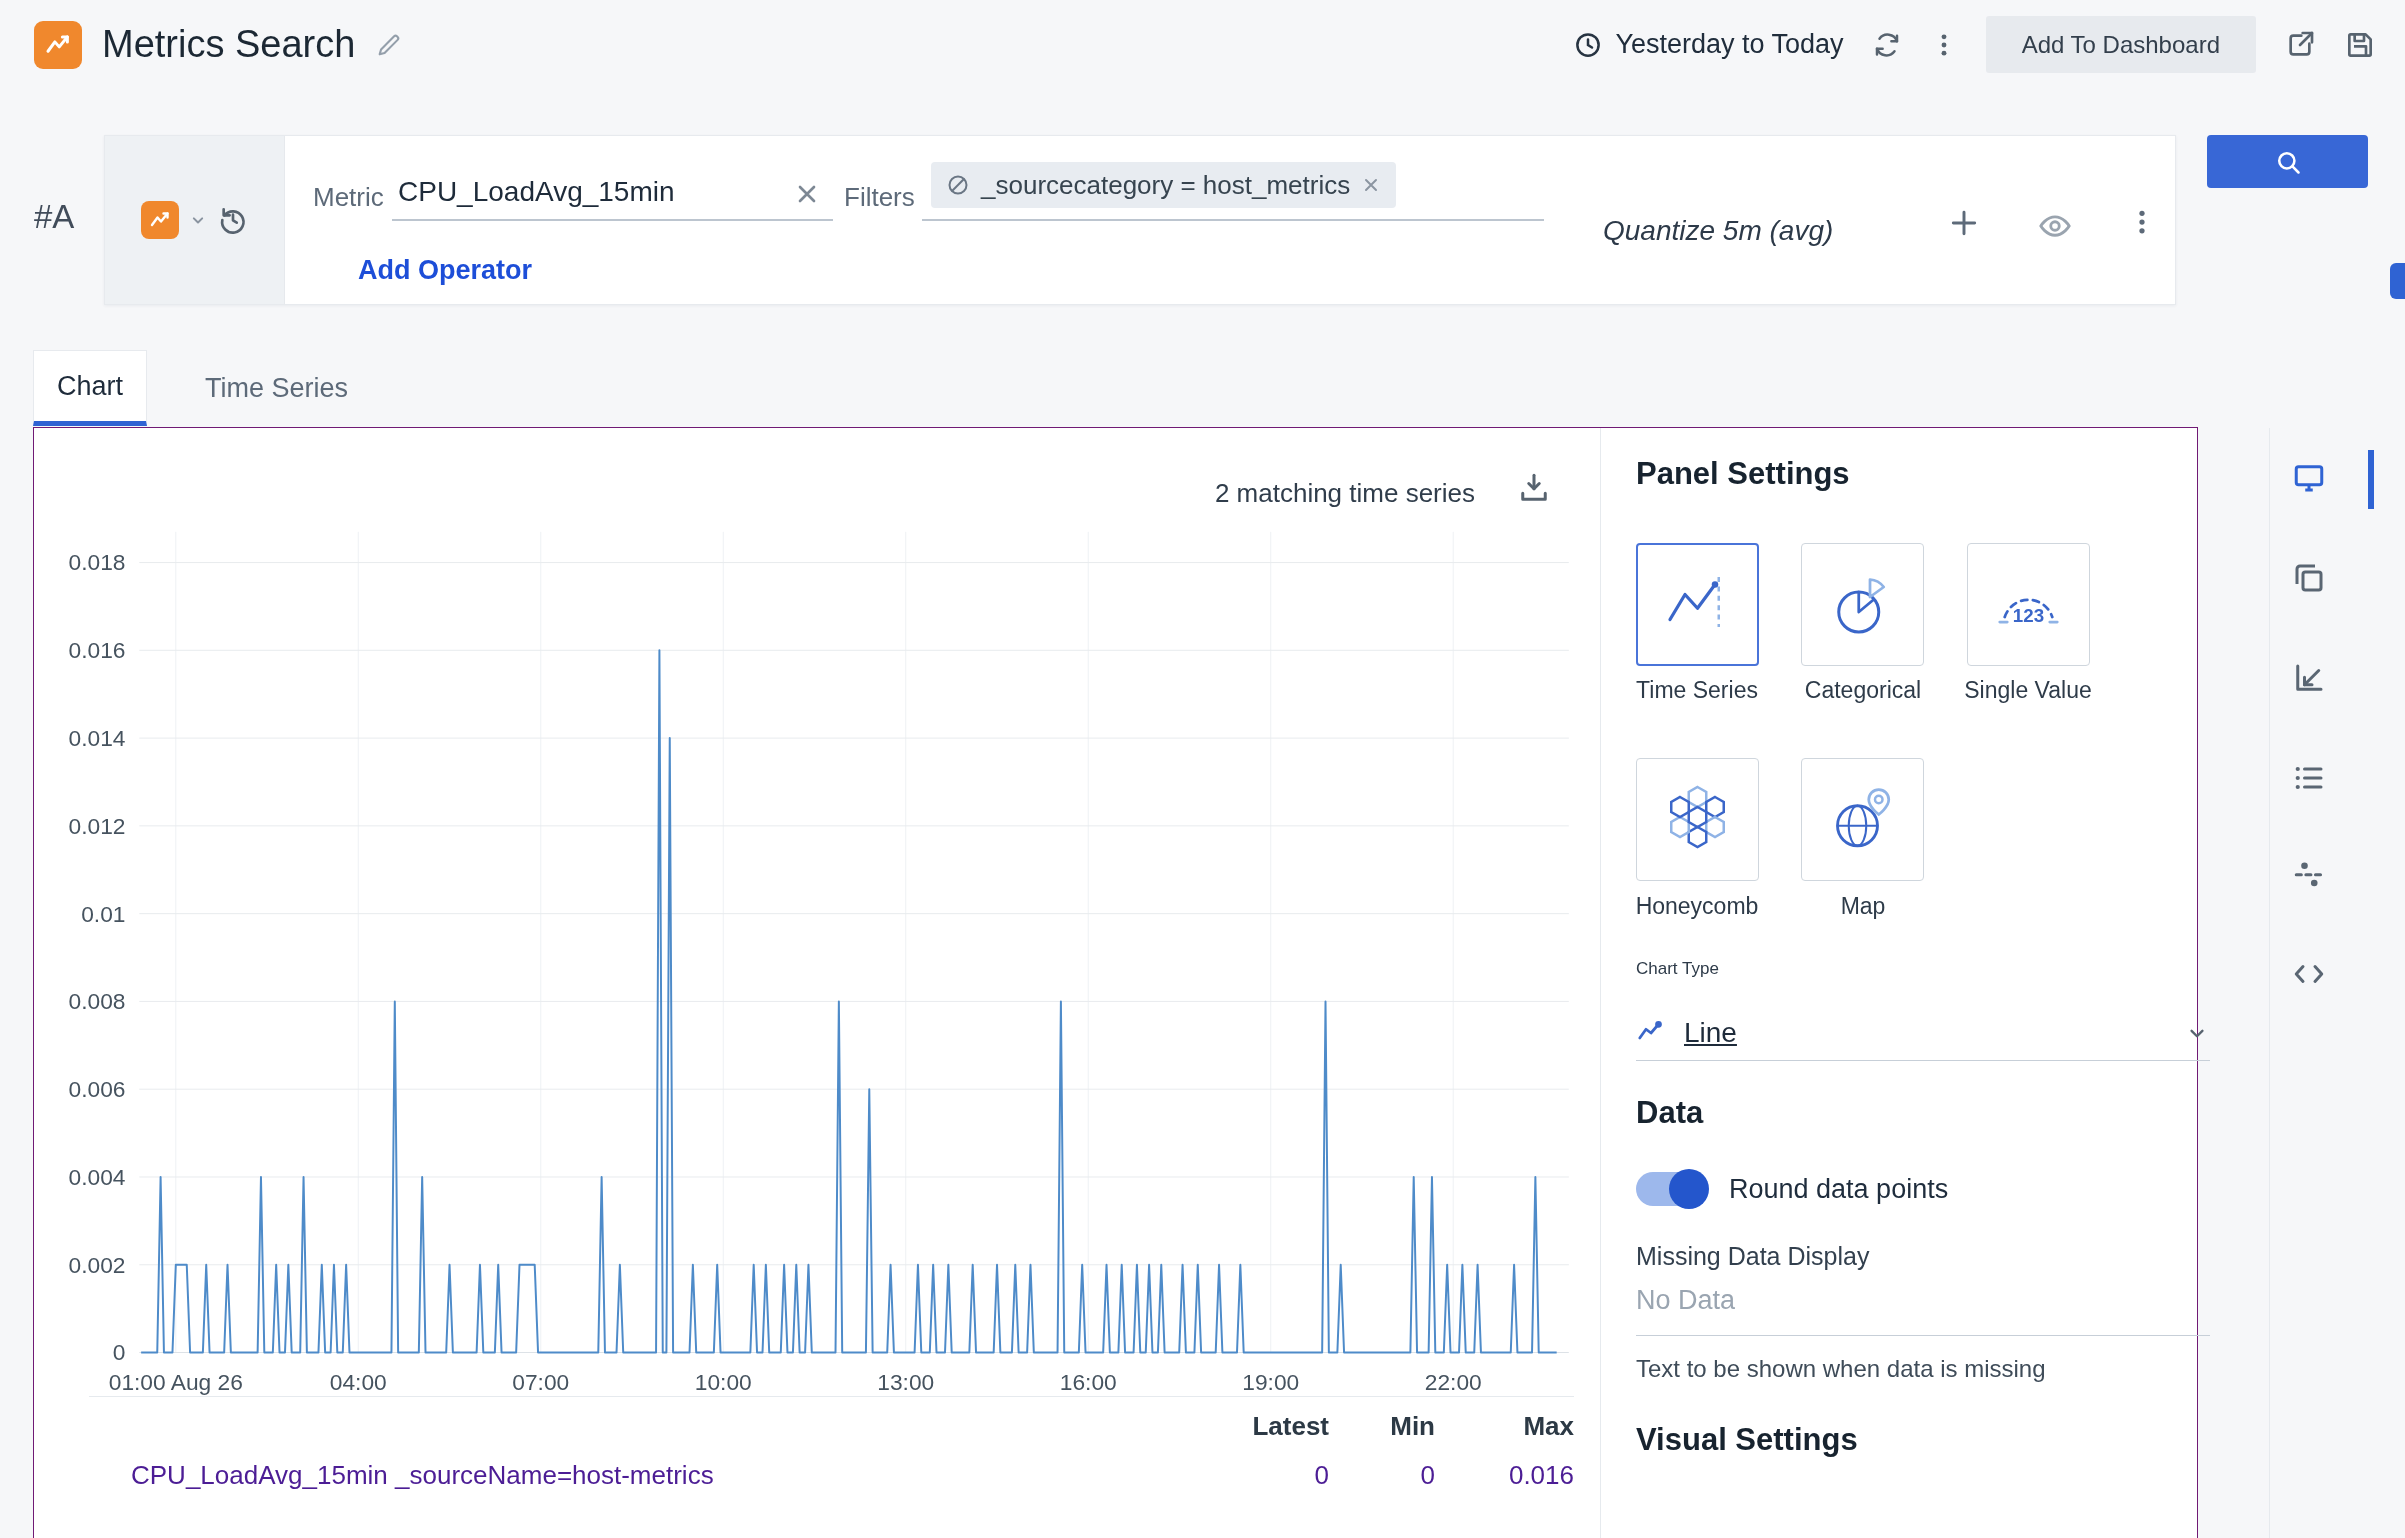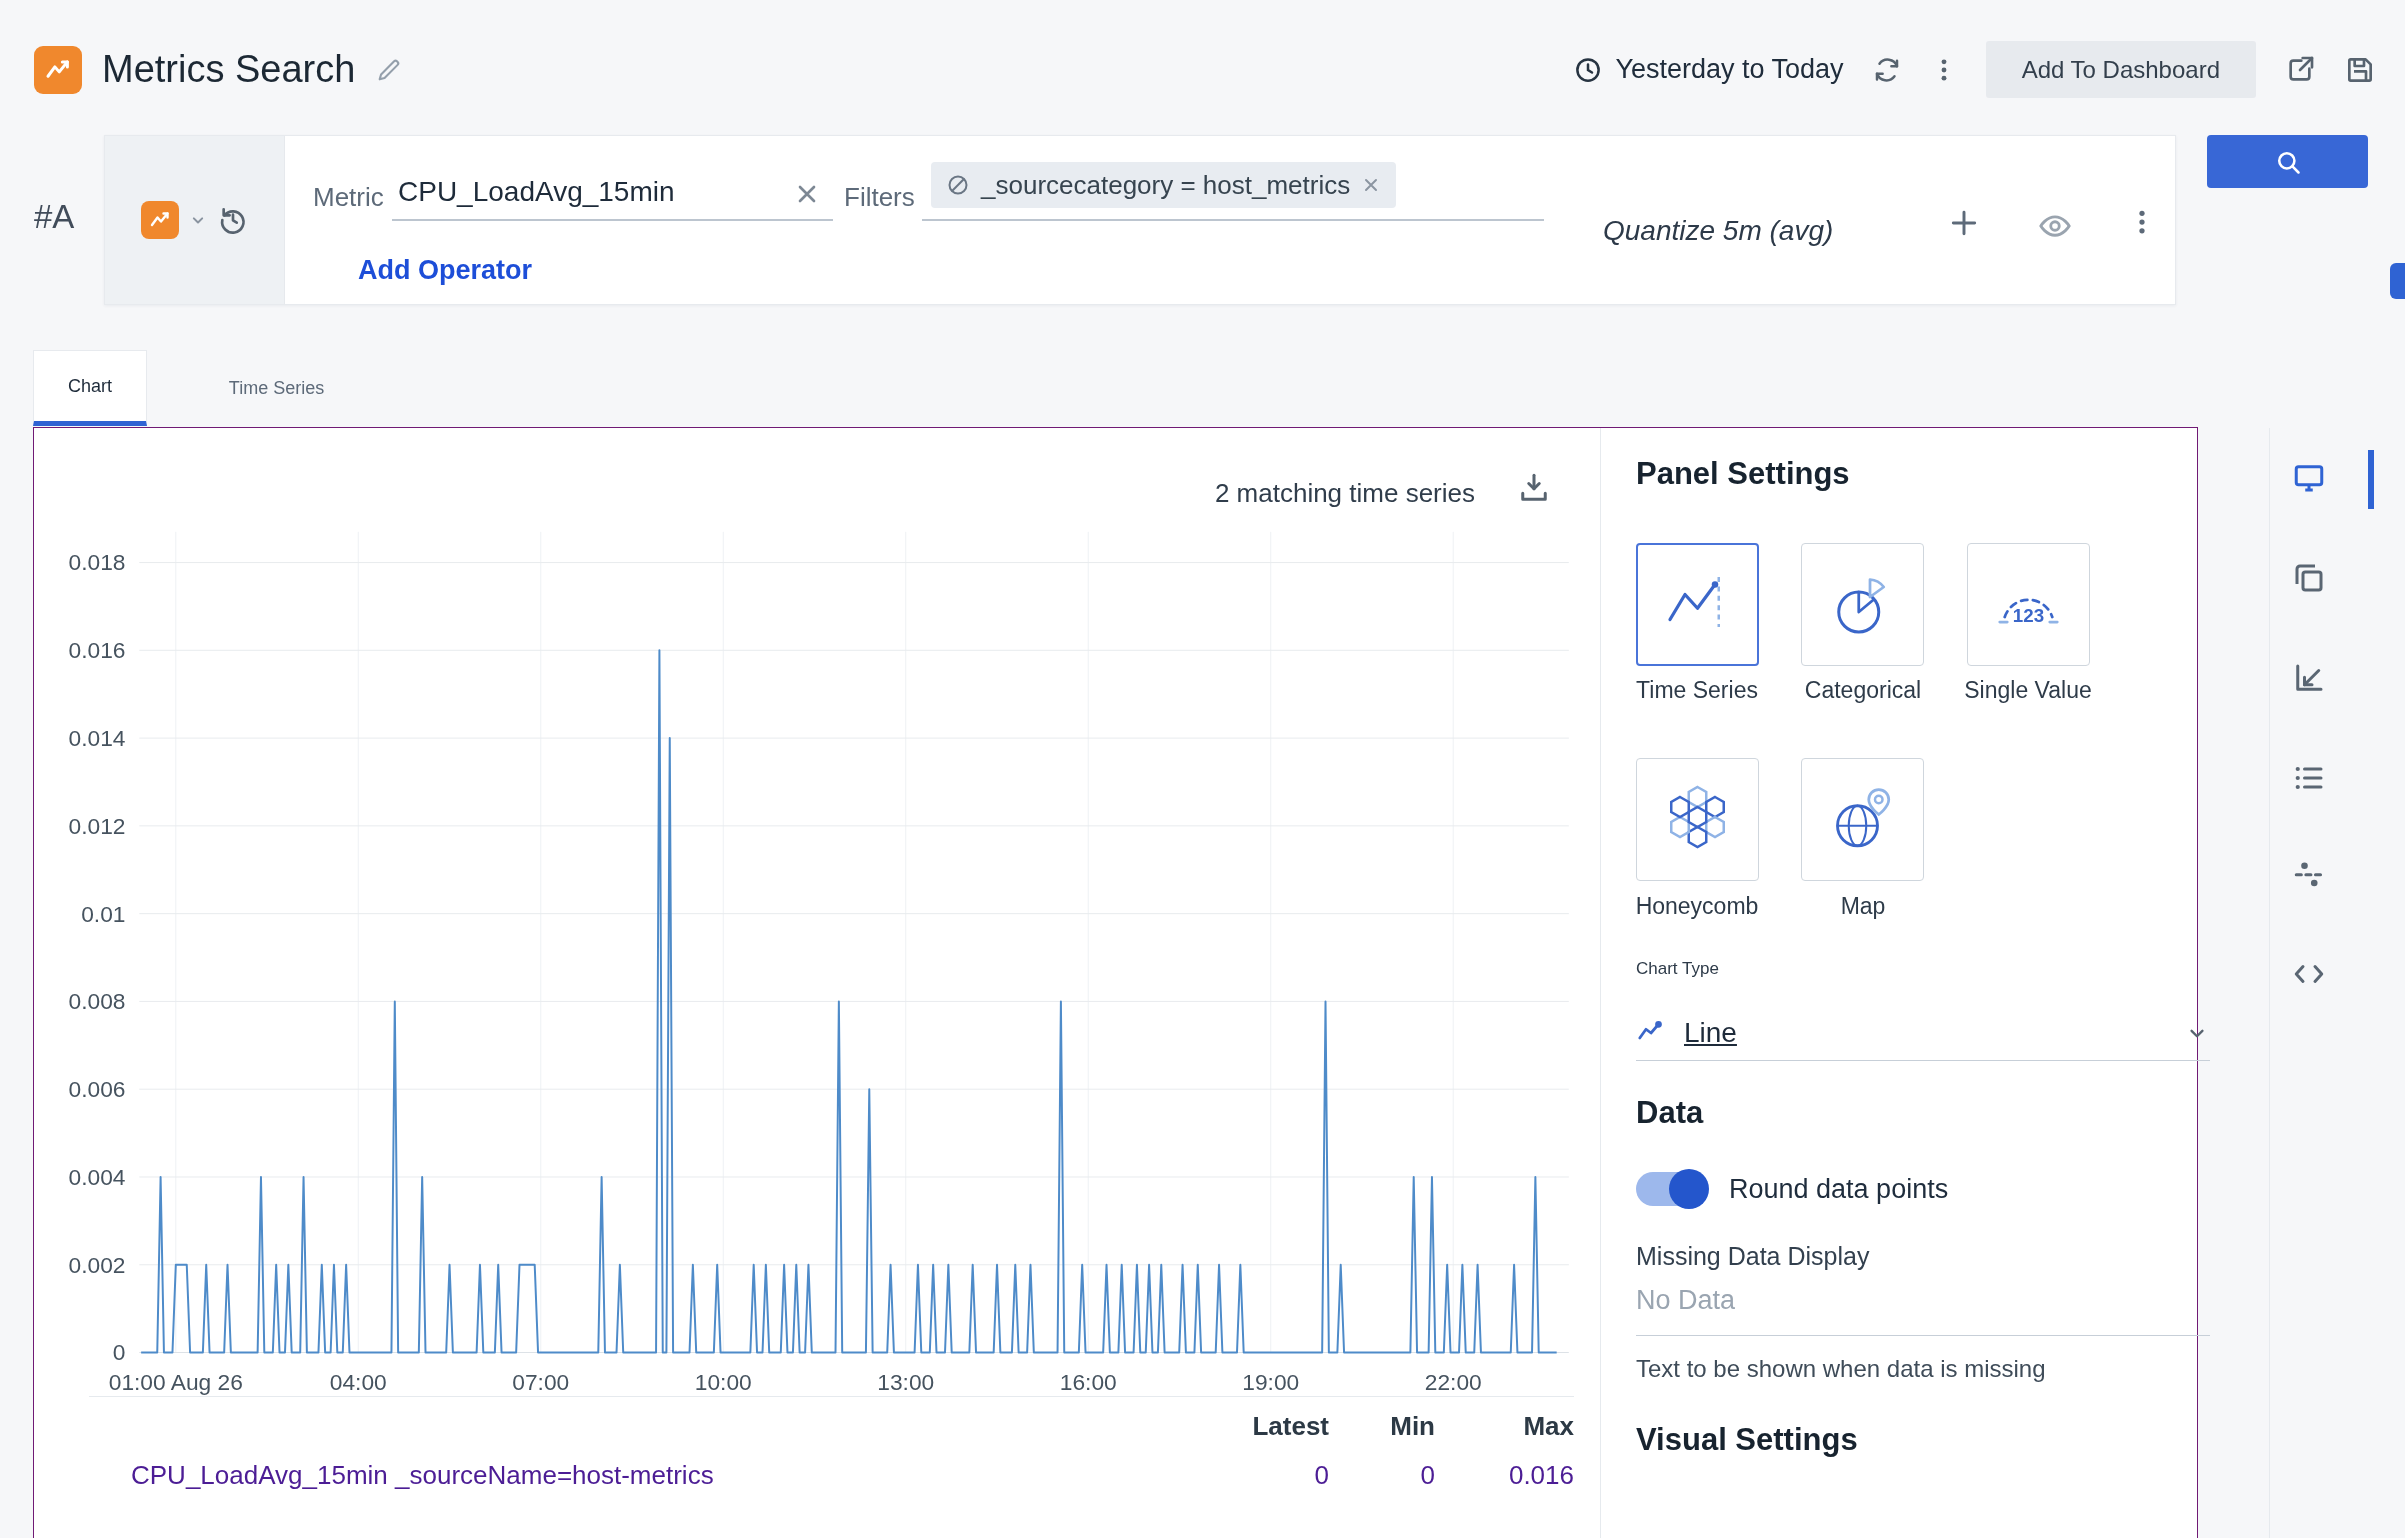--- a/index.html
+++ b/index.html
@@ -3,21 +3,21 @@
 <meta charset="utf-8">
 <style>
   * { margin:0; padding:0; box-sizing:border-box; }
   html,body { width:2406px; height:1538px; overflow:hidden;
     font-family:"Liberation Sans", sans-serif; background:#f6f7f9; color:#1e2b3a; }
   svg { display:block; }
   .ic { display:inline-block; }
 
   
   .header { position:absolute; left:0; top:0; width:2406px; height:89px;
-    display:flex; align-items:center; justify-content:space-between; padding:0 30px 0 34px;margin-top:25px; }
+    display:flex; align-items:center; justify-content:space-between; padding:0 30px 0 34px; }
   .h-left { display:flex; align-items:center; gap:20px; }
   .logo { width:48px; height:48px; border-radius:9px; background:#f0882d;
     display:flex; align-items:center; justify-content:center; }
   .page-title { font-size:38px; font-weight:500; color:#1c2834; }
   .pencil { color:#949fab; }
   .h-right { display:flex; align-items:center; gap:28px; }
   .time-range { display:flex; align-items:center; gap:12px; font-size:27px; font-weight:500; color:#202d3c; cursor:pointer; }
   .hbtn { background:none; border:none; cursor:pointer; color:#57636f; padding:0; display:flex; }
   .add-dash-btn { height:57px; padding:0 36px; background:#e7eaee; border:none; border-radius:3px;
     font-size:24px; color:#333f4c; font-family:inherit; cursor:pointer; }
@@ -41,21 +41,21 @@
     text-decoration:none; cursor:pointer;margin-left:48px; }
   .quantize { position:absolute; left:1498px; top:79px; font-size:28px; font-style:italic; color:#2d3a49; }
   .cardbtn { position:absolute; background:none; border:none; cursor:pointer; color:#5d6a79; display:flex; padding:0; }
   .search-btn { position:absolute; left:2207px; top:135px; width:161px; height:53px; background:#3867d6;
     border:none; border-radius:4px; cursor:pointer; display:flex; align-items:center; justify-content:center; }
   .blue-sliver { position:absolute; left:2390px; top:263px; width:16px; height:36px; background:#2f63d3;
     border-radius:6px 0 0 6px; }
 
   
   .tab { position:absolute; top:350px; height:76px; display:flex; align-items:center; justify-content:center;
-    font-size:18px; cursor:pointer; }
+    font-size:27px; cursor:pointer; }
   .tab-chart { left:33px; width:114px; background:#fff; color:#1e2b3a; border-bottom:5px solid #2f63d3;
     border-top:1px solid #e7eaee; border-left:1px solid #e7eaee; border-right:1px solid #e7eaee; }
   .tab-ts { left:190px; width:173px; color:#5d6a79; }
 
   
   .main-panel { position:absolute; left:33px; top:427px; width:2165px; height:1112px; background:#fff;
     border:1px solid #701a75; }
   .matching-text { position:absolute; left:1010px; top:50px; width:431px; text-align:right;
     font-size:26px; color:#303d4b; }
   .download-btn { position:absolute; left:1482px; top:42px; background:none; border:none; color:#57636f; cursor:pointer; padding:0; }

